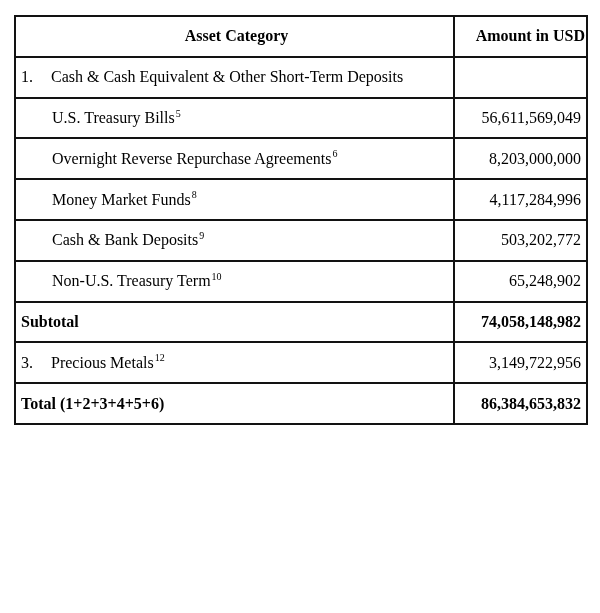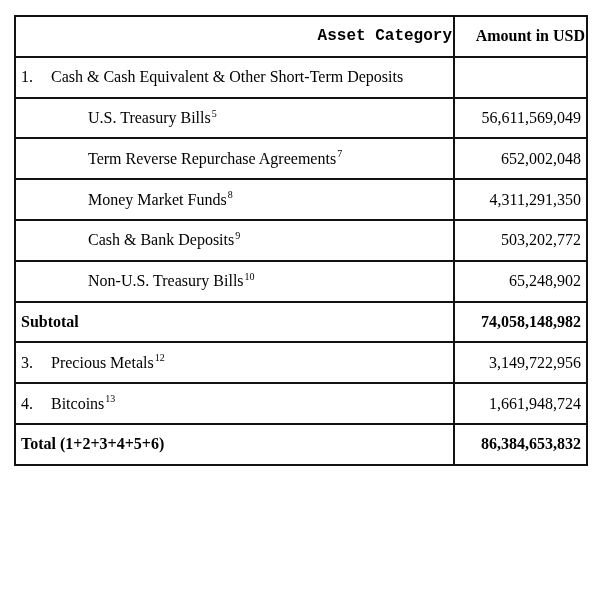--- a/index.html
+++ b/index.html
@@ -26,31 +26,30 @@
   col.c-amt { width: 133px; }
   th, td {
     border: 2px solid #121212;
     height: 36.8px;
     font-size: 16px;
     vertical-align: middle;
     overflow: hidden;
     white-space: nowrap;
   }
   th.cat {
-    text-align: right;
+    text-align: center;
     padding-left: 5px;
     font-weight: bold;
-    font-family: Liberation Mono, monospace;
   }
   th.amt {
     text-align: right;
     font-weight: bold;
   }
   td.cat { padding-left: 5px; border-radius: 13px; }
-  td.cat.indented { padding-left: 72px; }
+  td.cat.indented { padding-left: 36px; }
   td.amt {
     text-align: right;
     padding-right: 5px;
   }
   tr.total td { font-weight: bold; }
   .num {
     display: inline-block;
     width: 30px;
   }
   sup {
@@ -78,46 +77,42 @@
     <tbody id="rows">
         <tr class="numbered">
           <td class="cat numbered"><span class="num">1.</span><span>Cash &amp; Cash Equivalent &amp; Other Short-Term Deposits</span></td>
           <td class="amt numbered"></td>
         </tr>
         <tr class="indented">
           <td class="cat indented"><span>U.S. Treasury Bills</span><sup>5</sup></td>
           <td class="amt indented">56,611,569,049</td>
         </tr>
         <tr class="indented">
-          <td class="cat indented"><span>Term Reverse Repurchase Agreements</span><sup>7</sup></td>
-          <td class="amt indented">652,002,048</td>
+          <td class="cat indented"><span>Overnight Reverse Repurchase Agreements</span><sup>6</sup></td>
+          <td class="amt indented">8,203,000,000</td>
         </tr>
         <tr class="indented">
           <td class="cat indented"><span>Money Market Funds</span><sup>8</sup></td>
-          <td class="amt indented">4,311,291,350</td>
+          <td class="amt indented">4,117,284,996</td>
         </tr>
         <tr class="indented">
           <td class="cat indented"><span>Cash &amp; Bank Deposits</span><sup>9</sup></td>
           <td class="amt indented">503,202,772</td>
         </tr>
         <tr class="indented">
-          <td class="cat indented"><span>Non-U.S. Treasury Bills</span><sup>10</sup></td>
+          <td class="cat indented"><span>Non-U.S. Treasury Term</span><sup>10</sup></td>
           <td class="amt indented">65,248,902</td>
         </tr>
         <tr class="total">
           <td class="cat total"><span>Subtotal</span></td>
           <td class="amt total">74,058,148,982</td>
         </tr>
         <tr class="numbered">
           <td class="cat numbered"><span class="num">3.</span><span>Precious Metals</span><sup>12</sup></td>
           <td class="amt numbered">3,149,722,956</td>
         </tr>
-        <tr class="numbered">
-          <td class="cat numbered"><span class="num">4.</span><span>Bitcoins</span><sup>13</sup></td>
-          <td class="amt numbered">1,661,948,724</td>
-        </tr>
         <tr class="total">
           <td class="cat total"><span>Total (1+2+3+4+5+6)</span></td>
           <td class="amt total">86,384,653,832</td>
         </tr>
       </tbody>
   </table>
 </div>
 
 </body></html>

